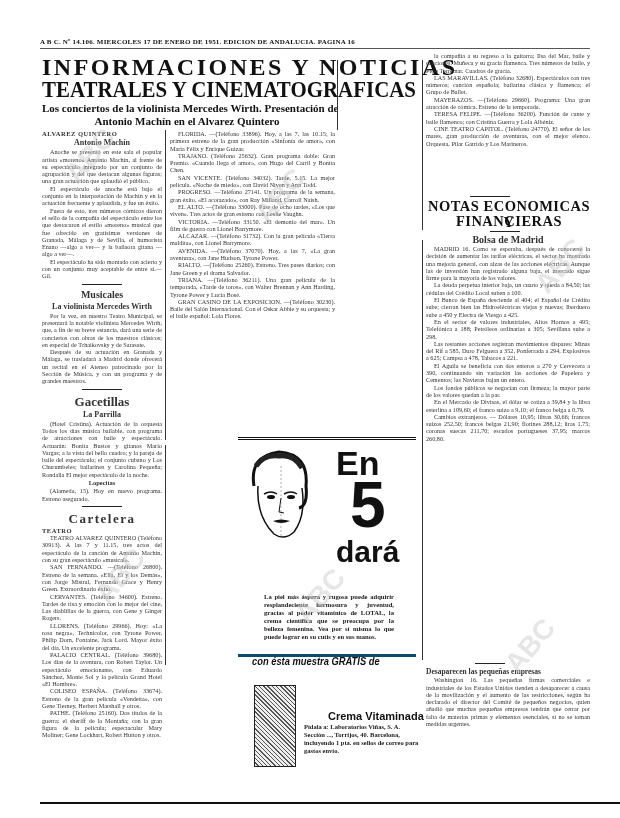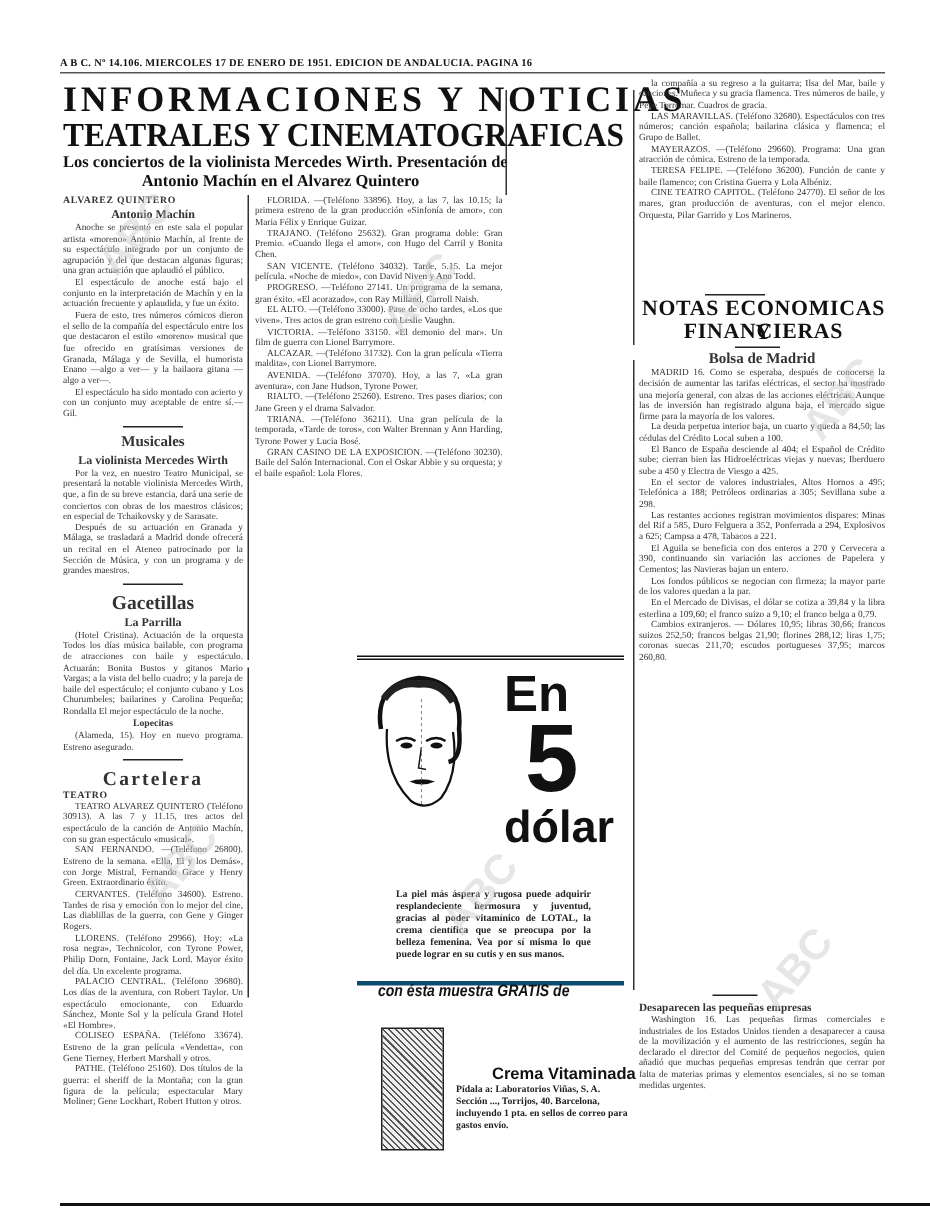--- a/index.html
+++ b/index.html
@@ -108,21 +108,21 @@
       <path d="M20 48 Q27 44 33 48" fill="none" stroke="#111" stroke-width="1.5"></path>
       <path d="M40 48 Q47 44 53 48" fill="none" stroke="#111" stroke-width="1.5"></path>
       <ellipse cx="27" cy="51" rx="4" ry="2" fill="#111"></ellipse>
       <ellipse cx="47" cy="51" rx="4" ry="2" fill="#111"></ellipse>
       <path d="M37 52 L35 66 L40 67" fill="none" stroke="#111" stroke-width="1"></path>
       <path d="M29 75 Q37 79 46 75 Q37 72 29 75 Z" fill="#111"></path>
       <line x1="37" y1="20" x2="37" y2="90" stroke="#777" stroke-width="0.6" stroke-dasharray="2 2"></line>
     </svg>
     <div class="ad-en">En</div>
     <div class="ad-5">5</div>
-    <div class="ad-dias">dólar</div>
+    <div class="ad-dias">dará</div>
     <div class="ad-body">La piel más áspera y rugosa puede adquirir resplandeciente hermosura y juventud, gracias al poder vitamínico de LOTAL, la crema científica que se preocupa por la belleza femenina. Vea por sí misma lo que puede lograr en su cutis y en sus manos.</div>
     <div class="ad-gratis">con ésta muestra GRATIS de</div>
     <div class="ad-tube"></div>
     <div class="ad-crema">Crema Vitaminada</div>
     <div class="ad-pid">Pídala a: Laboratorios Viñas, S. A. Sección ..., Torrijos, 40. Barcelona, incluyendo 1 pta. en sellos de correo para gastos envío.</div>
   </div>
 
   <div class="col" style="left:426px;top:52px;width:164px;height:130px;">
     <p>la compañía a su regreso a la guitarra; Ilsa del Mar, baile y canciones. Muñeca y su gracia flamenca. Tres números de baile, y Pepe Torremar. Cuadros de gracia.</p>
     <p>LAS MARAVILLAS. (Teléfono 32680). Espectáculos con tres números; canción española; bailarina clásica y flamenca; el Grupo de Ballet.</p>

